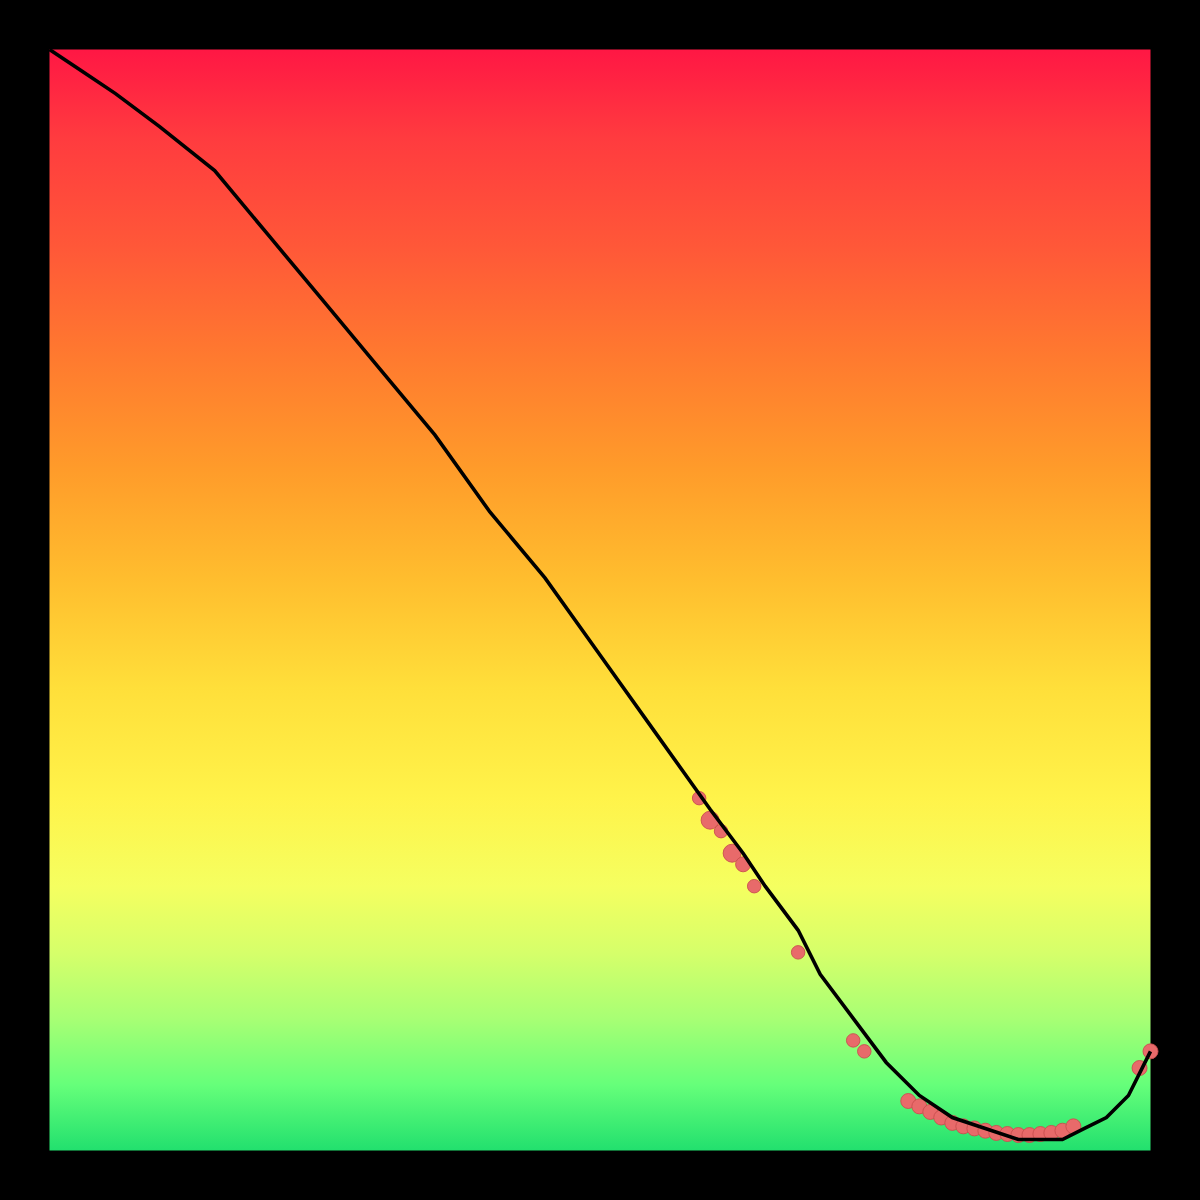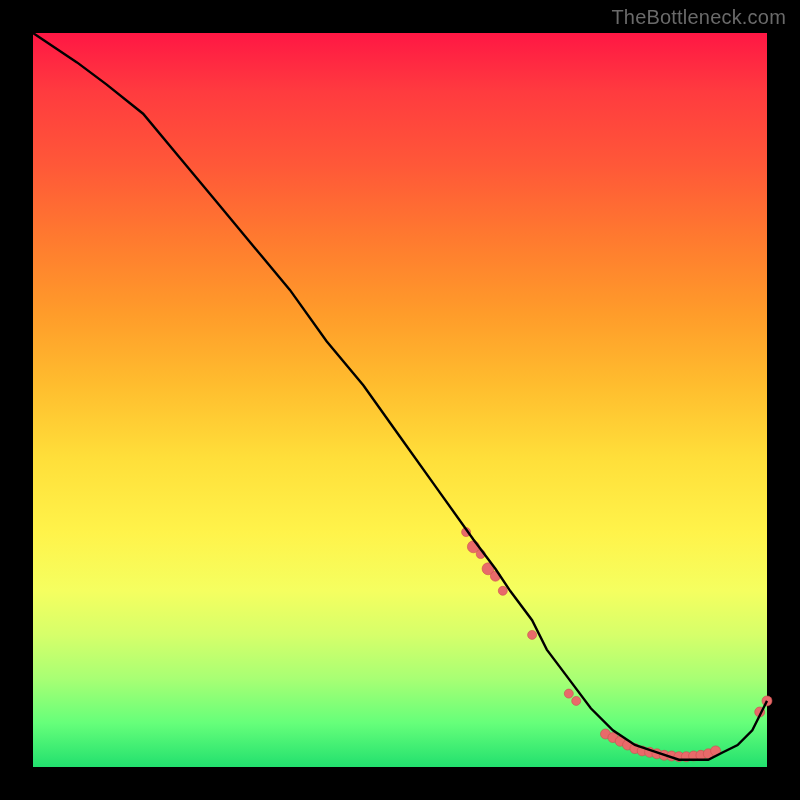--- a/index.html
+++ b/index.html
@@ -55,21 +55,20 @@
     top: 0;
     width: 734px;
     height: 734px;
     overflow: visible;
   }
 </style>
 </head>
 <body>
 
 <div class="wrap">
-  <div class="attribution">TheBottleneck.com</div>
 
   <div class="plot-area">
     <svg class="curve" viewBox="0 0 734 734">
       <g id="markers-g">
           <circle cx="433.1" cy="499.1" r="4.5" fill="#e86a6a" stroke="#c94f4f" stroke-width="0.6"></circle>
           <circle cx="440.4" cy="513.8" r="6.0" fill="#e86a6a" stroke="#c94f4f" stroke-width="0.6"></circle>
           <circle cx="447.7" cy="521.1" r="4.5" fill="#e86a6a" stroke="#c94f4f" stroke-width="0.6"></circle>
           <circle cx="455.1" cy="535.8" r="6.0" fill="#e86a6a" stroke="#c94f4f" stroke-width="0.6"></circle>
           <circle cx="462.4" cy="543.2" r="5.0" fill="#e86a6a" stroke="#c94f4f" stroke-width="0.6"></circle>
           <circle cx="469.8" cy="557.8" r="4.5" fill="#e86a6a" stroke="#c94f4f" stroke-width="0.6"></circle>

